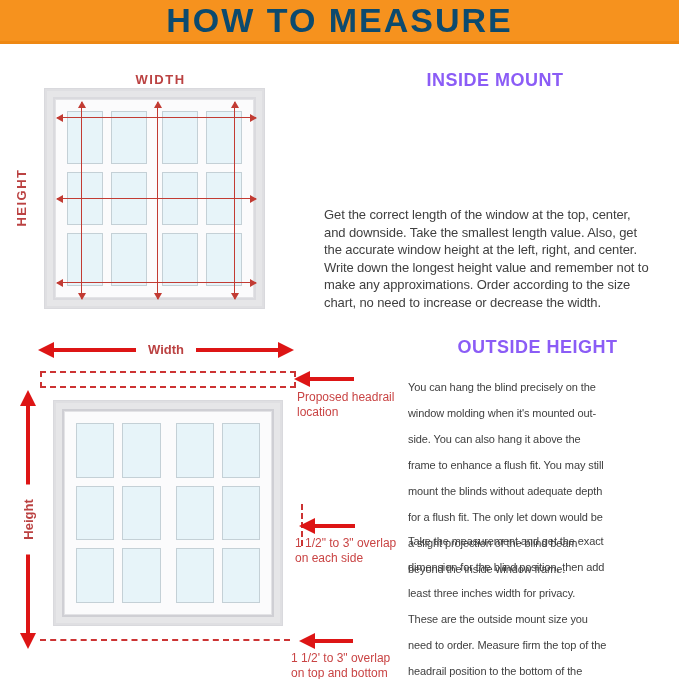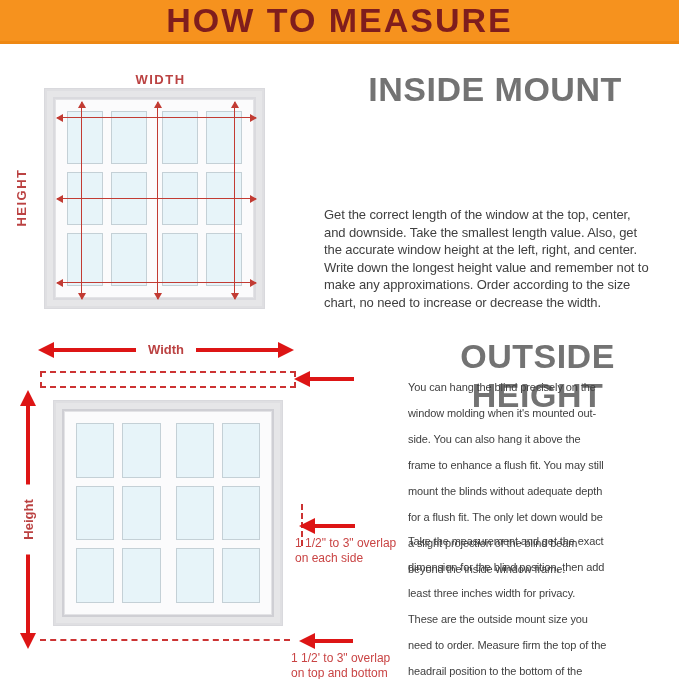--- a/index.html
+++ b/index.html
@@ -4,25 +4,25 @@
 <style>
   * { margin:0; padding:0; box-sizing:border-box; }
   html,body { background:#ffffff; }
   body { font-family:"Liberation Sans", sans-serif; }
   .page { position:relative; width:679px; height:679px; background:#ffffff; overflow:hidden; }
 
   
   .banner { position:absolute; left:0; top:0; width:679px; height:44px;
             background:#F6921E; border-bottom:3px solid #EE8813;
             display:flex; align-items:center; justify-content:center; }
-  .banner h1 { color:#7f1d1d; font-size:34px; font-weight:800; letter-spacing:2px; }
+  .banner h1 { color:#0c4a6e; font-size:34px; font-weight:800; letter-spacing:2px; }
 
   
-  .mount-heading { position:absolute; text-align:center; color:#737373;
-                   font-size:34px; font-weight:700; letter-spacing:.5px; }
+  .mount-heading { position:absolute; text-align:center; color:#8b5cf6;
+                   font-size:18px; font-weight:700; letter-spacing:.5px; }
   .body-text { position:absolute; color:#404040; white-space:pre; }
   .body-inside  { font-size:13px;  line-height:17.6px; letter-spacing:-.1px; }
   .body-outside { font-size:11px; line-height:26px; letter-spacing:-.1px; }
 
   
   .win { position:absolute; background:#E6E6E8; padding:9px;
          box-shadow: inset 0 0 0 1px #D9D9DD, inset 0 0 0 3px #DFDFE2; }
   .win-ring { width:100%; height:100%; background:#CFCFD4; padding:2px; }
   .win-frame { width:100%; height:100%; background:#FBFBFC; border:1px solid #E3E3E6; padding:11px; }
   .win-sashes { display:flex; gap:15px; width:100%; height:100%; }
@@ -147,20 +147,22 @@
             </div>
         </div>
       </div>
     </div>
   </div>
 
   <div class="dashed-hline" style="left:40px; top:639px; width:250px;"></div>
 
   <div class="shaft-h" style="left:308px; top:377px; width:46px;"></div>
   <div class="head head-left" style="left:294px; top:371px;"></div>
+  <div class="note" style="left:297px; top:390px;">Proposed headrail
+location</div>
 
   <div class="dashed-vline" style="left:301px; top:504px; height:42px;"></div>
   <div class="shaft-h" style="left:313px; top:524px; width:42px;"></div>
   <div class="head head-left" style="left:299px; top:518px;"></div>
   <div class="note" style="left:295px; top:536px;">1 1/2" to 3" overlap
 on each side</div>
 
   <div class="shaft-h" style="left:313px; top:639px; width:40px;"></div>
   <div class="head head-left" style="left:299px; top:633px;"></div>
   <div class="note" style="left:291px; top:651px;">1 1/2' to 3" overlap

